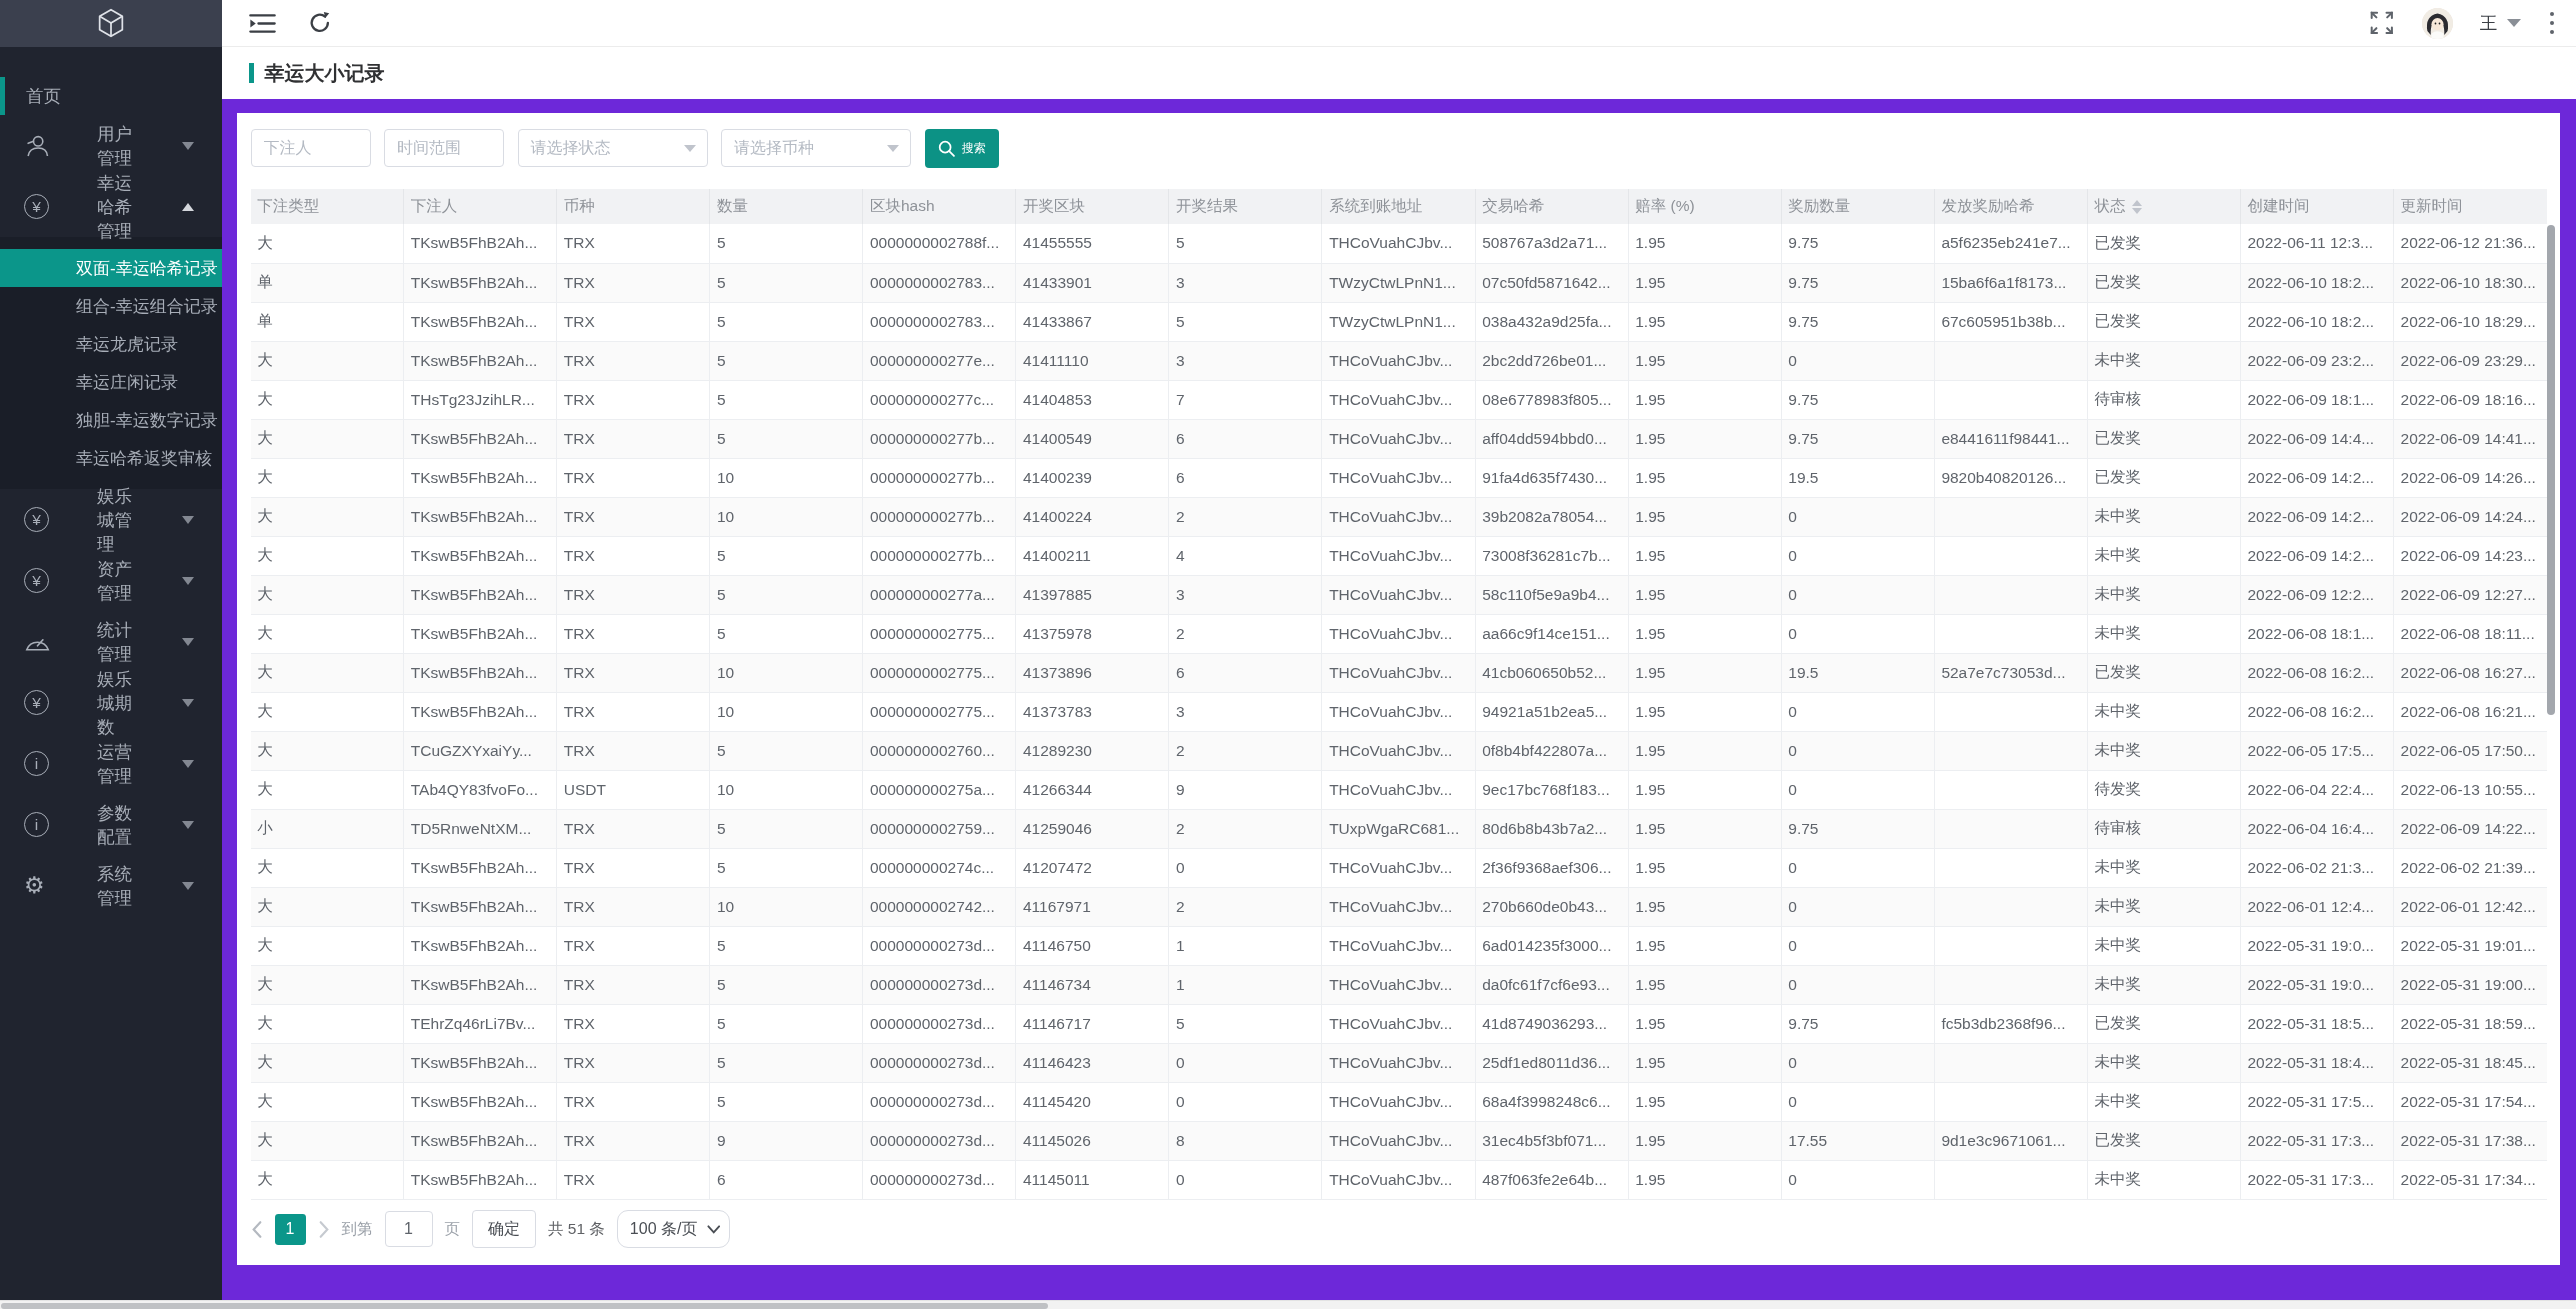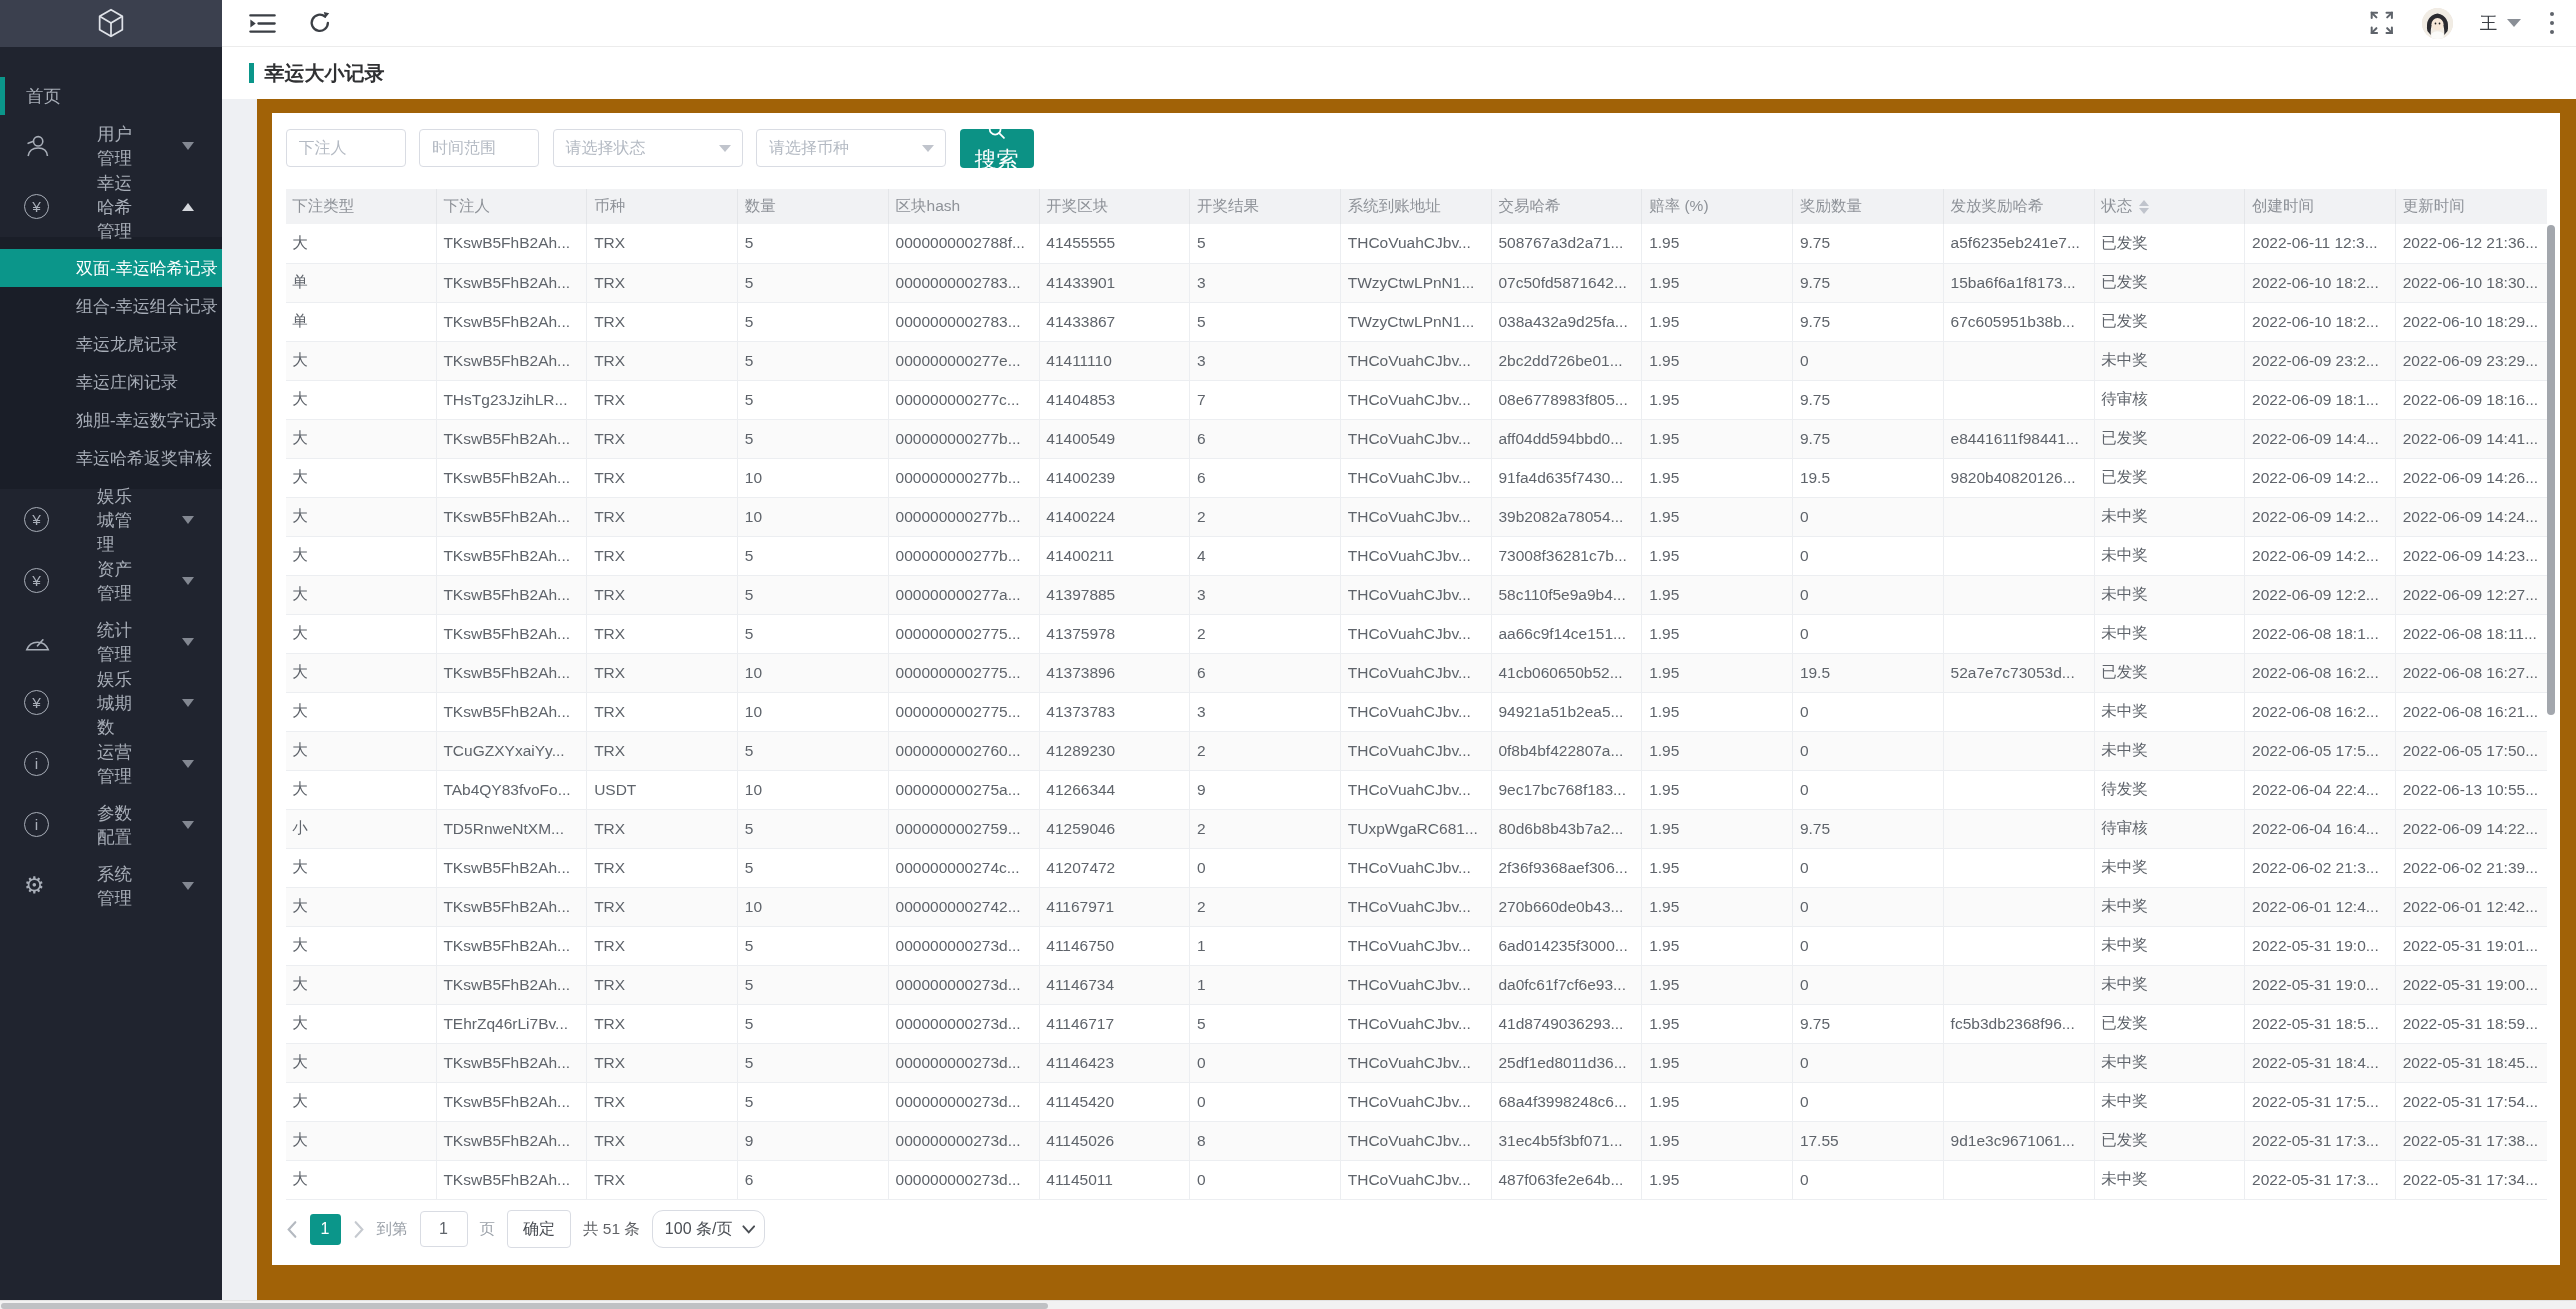--- a/index.html
+++ b/index.html
@@ -34,31 +34,31 @@
   .user-cluster { display:flex; align-items:center; gap:9.4px; cursor:pointer; }
   .user-name { font-size:17.5px; color:#3b3f45; }
   .name-caret { width:0; height:0; border-left:7.4px solid transparent; border-right:7.4px solid transparent; border-top:8.8px solid #8a8f96; }
   .kebab { display:flex; flex-direction:column; gap:4.7px; cursor:pointer; padding:2.7px; }
   .kebab i { width:4px; height:4px; border-radius:50%; background:#5f646b; }
 
   .title-bar { height:52px; background:#ffffff; display:flex; align-items:center; padding-left:27px; }
   .title-mark { width:4.7px; height:20px; background:#0b968a; margin-right:10.8px; }
   .page-title { font-size:20px; color:#303133; font-weight:600; }
 
-  .content { position:absolute; left:0; top:99px; right:0; bottom:0; background:#a16207;margin-left:35px; }
+  .content { position:absolute; left:0; top:99px; right:0; bottom:0; background:#6d28d9; }
   .card { position:absolute; left:15px; top:13.5px; right:16px; height:1152px; background:#ffffff; padding:16px 13.5px; }
 
   
   .filters { display:flex; align-items:center; gap:13.5px; }
   .f-input { width:120px; height:38px; border:0.7px solid #d9dce3; border-radius:4px; padding:0 12px; font-size:16px; color:#5f646b; outline:none; font-family:inherit; }
   .f-input::placeholder { color:#b4bac3; }
   .f-select { width:190px; height:38px; border:0.7px solid #d9dce3; border-radius:4px; padding:0 10.8px 0 12px; font-size:16px; color:#b4bac3; display:flex; align-items:center; cursor:pointer; background:#fff; }
   .f-select .sel-label { flex:1; }
   .sel-caret { width:0; height:0; border-left:6px solid transparent; border-right:6px solid transparent; border-top:7.4px solid #c0c4cc; }
-  .search-btn { height:39px; width:74px; border:none; border-radius:4px; background:#0c9285; color:#fff; font-size:22px; display:flex; align-items:center; justify-content:center; gap:5.4px; cursor:pointer; font-family:inherit;flex-direction:column; }
+  .search-btn { height:39px; width:74px; border:none; border-radius:4px; background:#0c9285; color:#fff; font-size:12px; display:flex; align-items:center; justify-content:center; gap:5.4px; cursor:pointer; font-family:inherit; }
 
   
   .table-wrap { position:relative; margin-top:21.5px; }
   table { width:100%; border-collapse:collapse; table-layout:fixed; }
   th { height:35px; background:#f1f2f4; font-weight:400; font-size:15.5px; color:#8e9298; text-align:left; padding:0 6.7px; border-right:0.7px solid #e4e6e9; white-space:nowrap; overflow:hidden; }
   th:last-child { border-right:none; }
   td { height:39px; font-size:15.5px; color:#5f646b; padding:0 6.7px; border-right:0.7px solid #eceef1; border-bottom:0.7px solid #eceef1; white-space:nowrap; overflow:hidden; }
   td:last-child { border-right:none; }
   tbody tr:nth-child(even) td { background:#fafafa; }
   .sort-carets { display:inline-flex; flex-direction:column; gap:2px; margin-left:6.7px; vertical-align:middle; }

